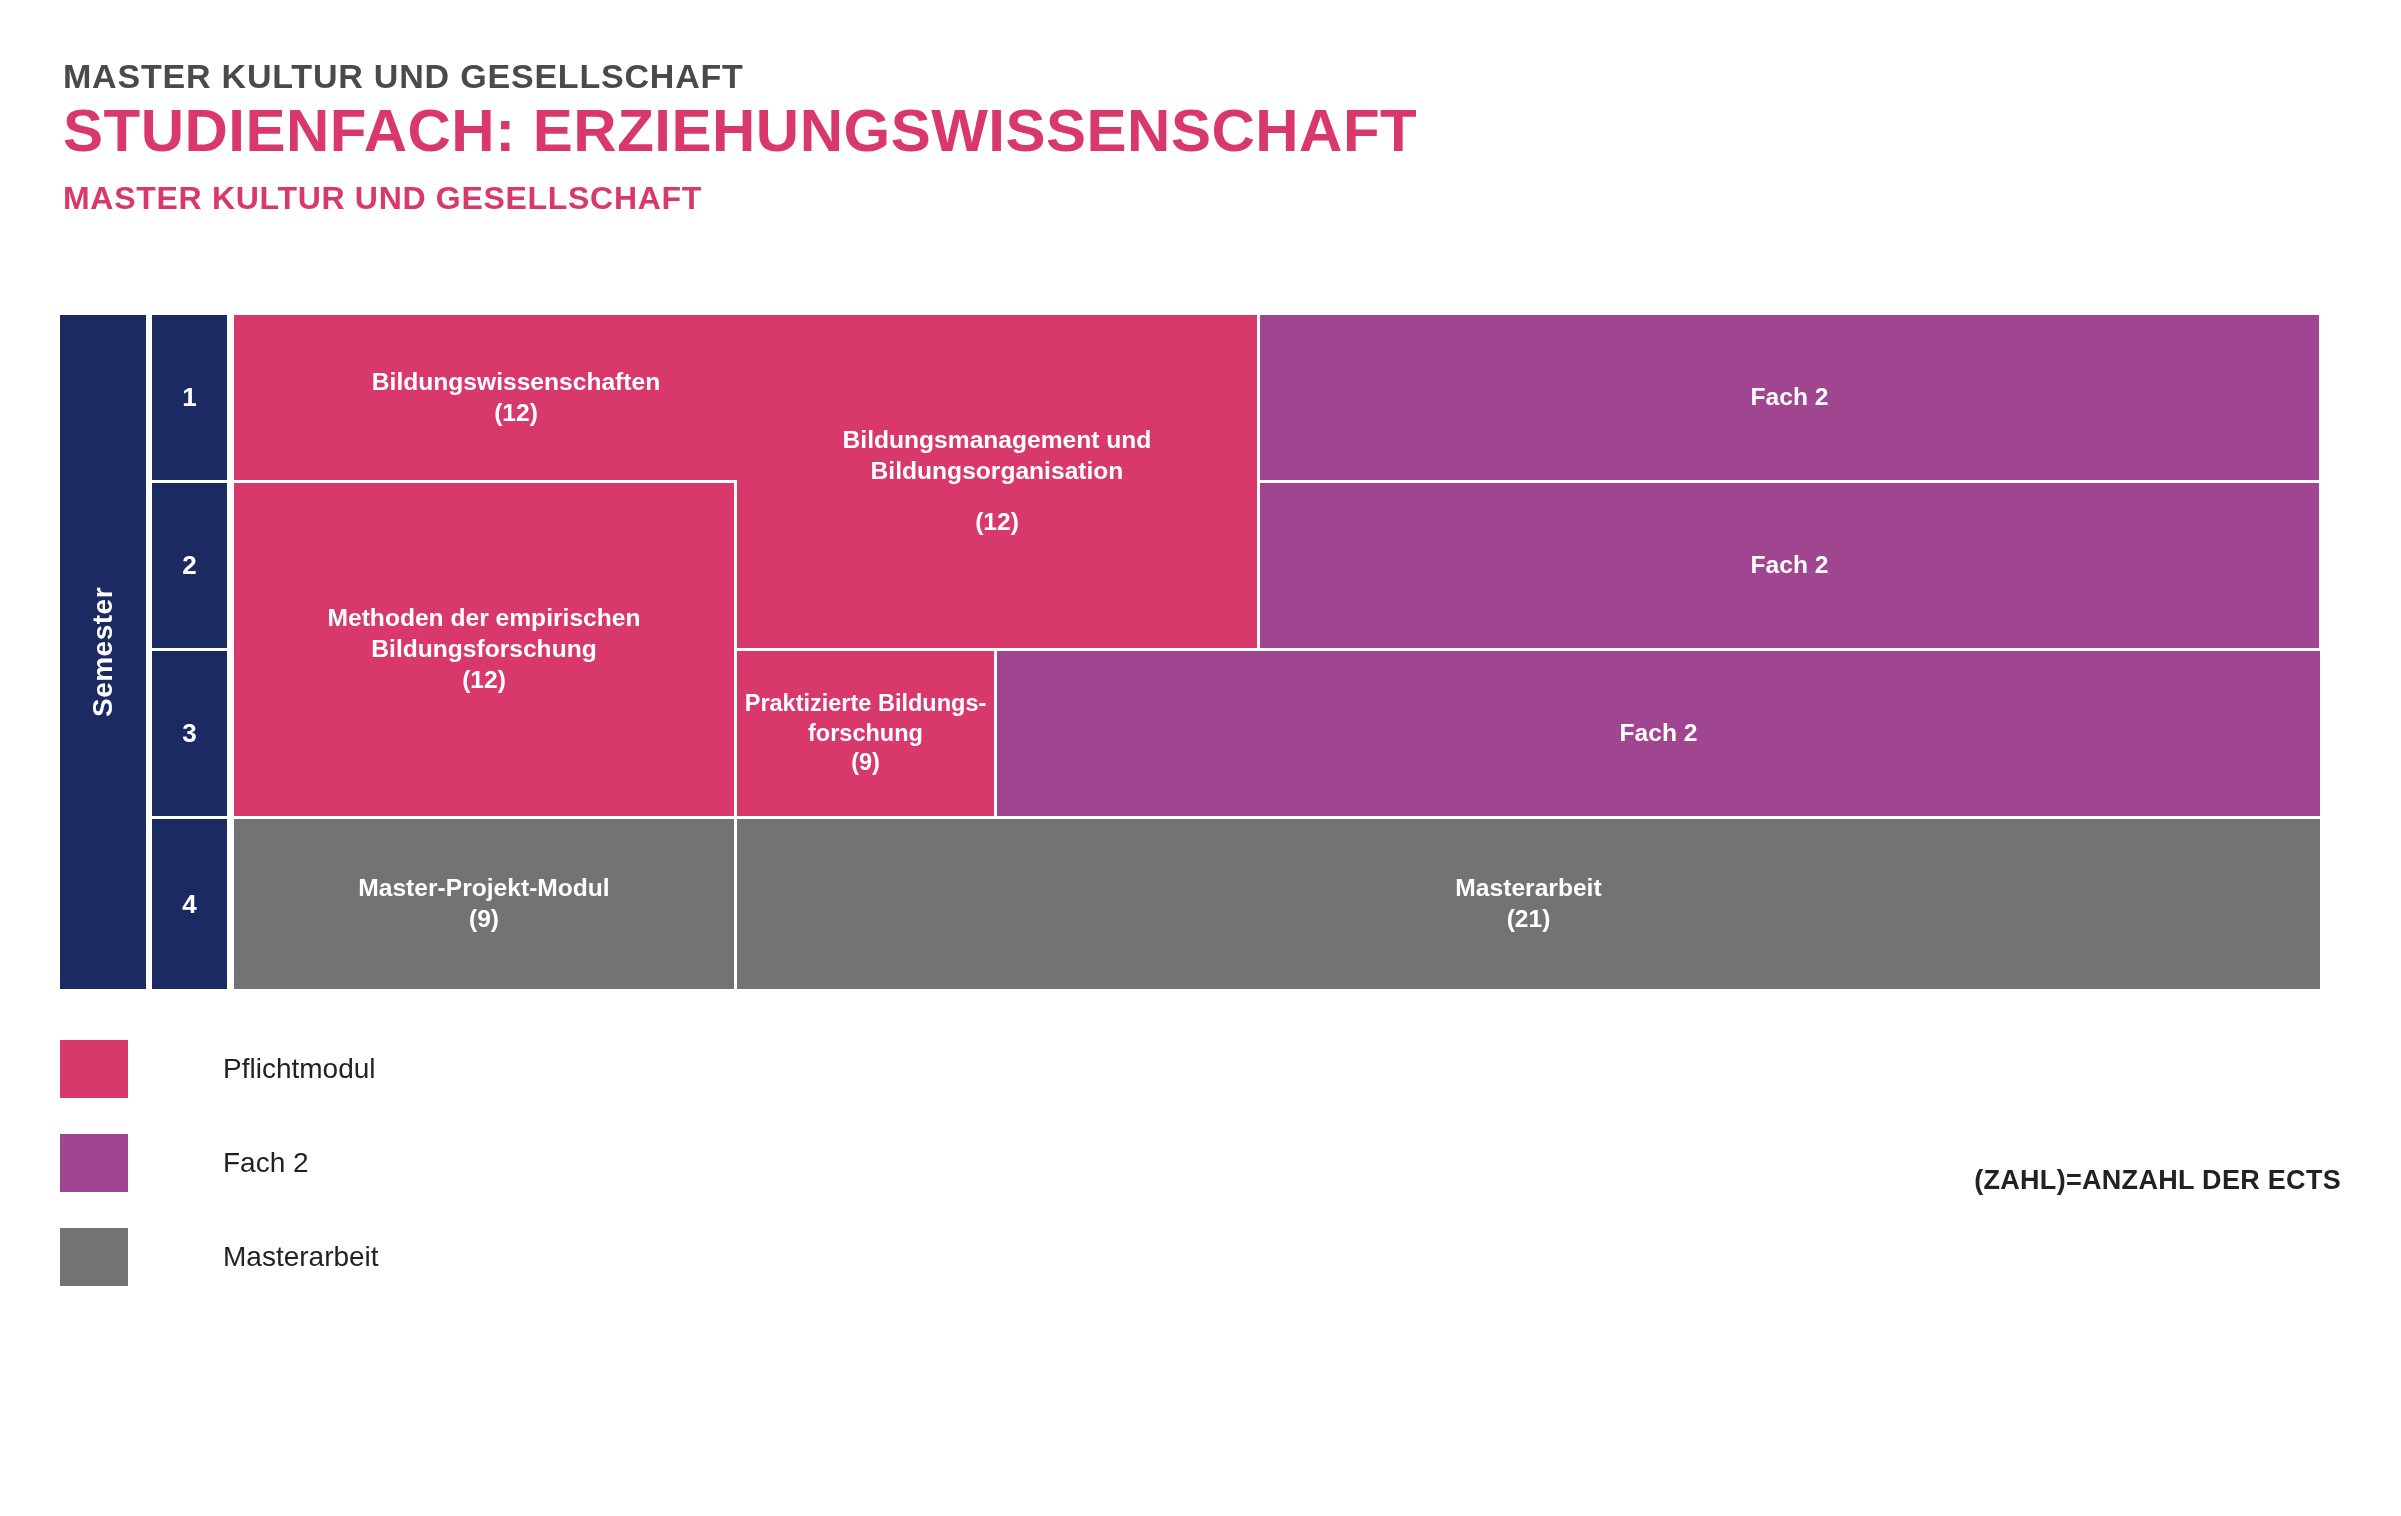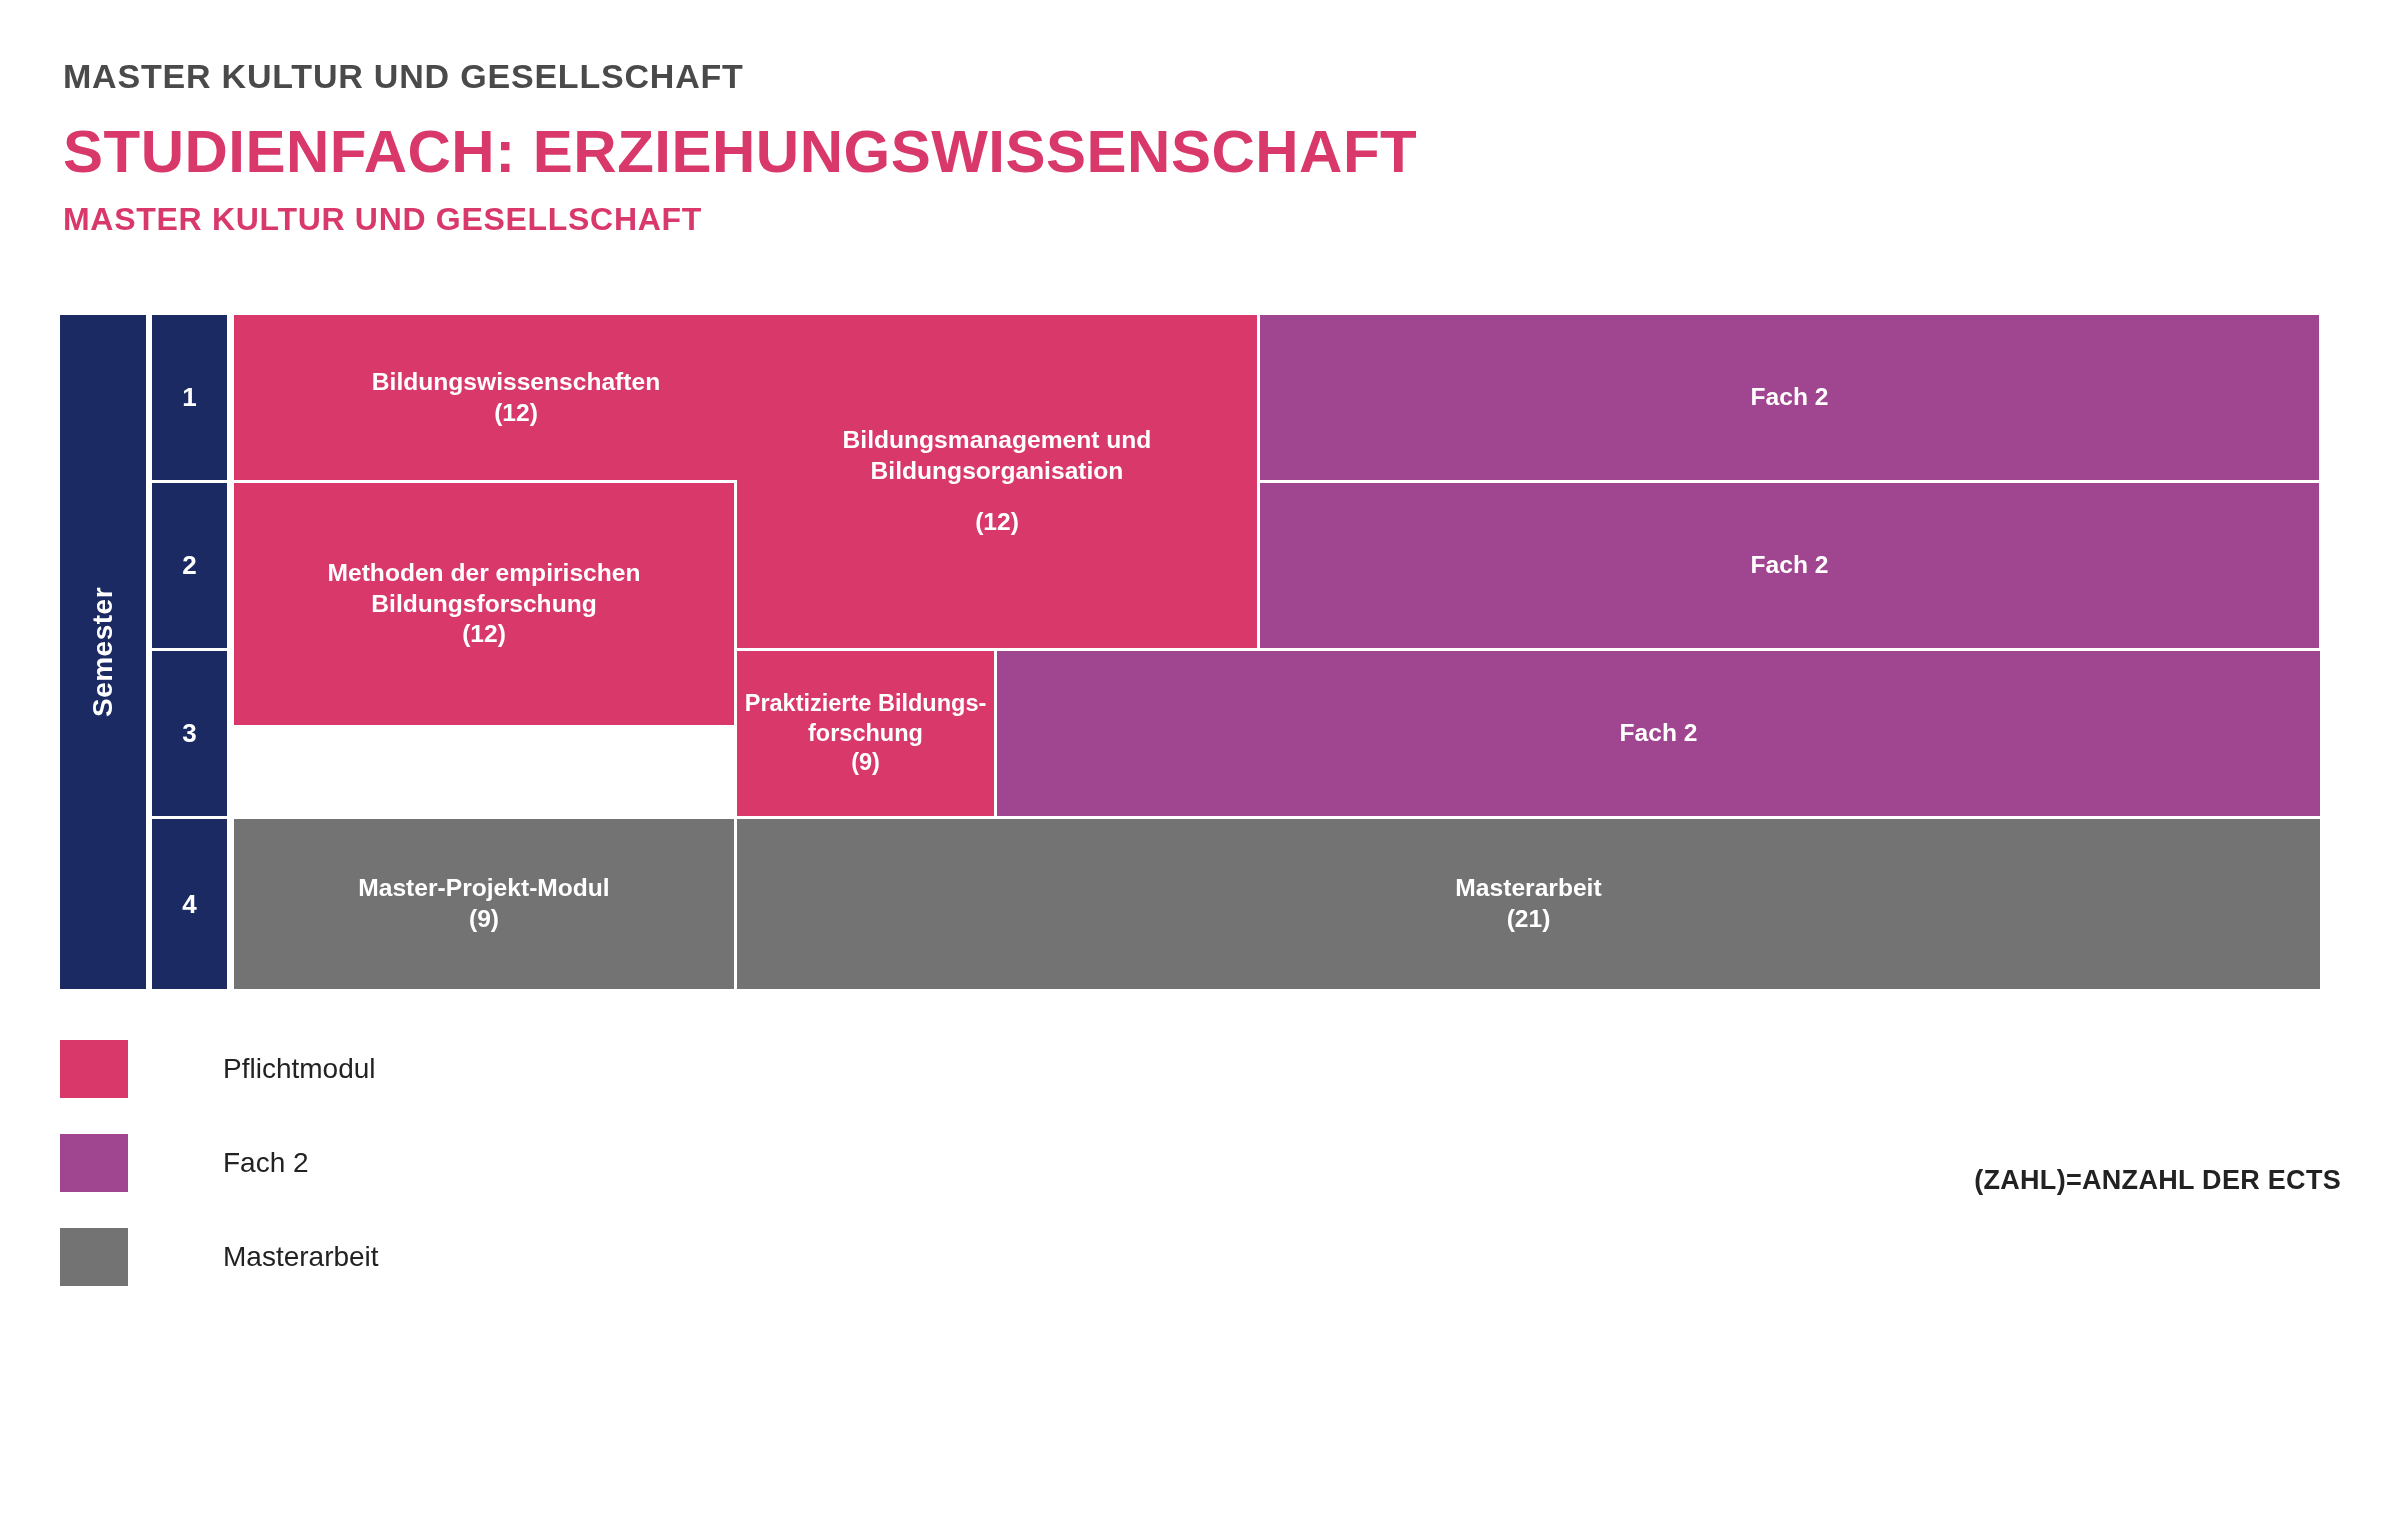--- a/index.html
+++ b/index.html
@@ -39,21 +39,21 @@
     text-transform: uppercase;
     line-height: 1.1;
   }
   .main-title {
     font-size: 60px;
     font-weight: bold;
     letter-spacing: 0.5px;
     color: #d9386b;
     text-transform: uppercase;
     line-height: 1.18;
-    margin-top: 22px;
+    margin-top: 1px;
   }
   .subtitle {
     font-size: 32px;
     font-weight: bold;
     letter-spacing: 0.7px;
     color: #d9386b;
     text-transform: uppercase;
     line-height: 1.1;
     margin-top: 14px;
   }
@@ -133,21 +133,21 @@
   }
   .cell .t { font-weight: bold; }
   .cell .ects { font-weight: bold; }
 
   .c-pflicht { background: #d9386b; }
   .c-fach2   { background: #a0458f; }
   .c-master  { background: #737373; }
 
   
   .cell-bildungswissenschaften { left: 0px;    top: 0px;    width: 564px;  height: 165px; text-align: center; }
-  .cell-methoden               { left: 0px;    top: 168px;  width: 500px;  height: 242px; }
+  .cell-methoden               { left: 0px;    top: 168px;  width: 500px;  height: 333px; }
   .cell-projektmodul           { left: 0px;    top: 504px;  width: 500px;  height: 170px; }
 
   .cell-bildungsmanagement     { left: 503px;  top: 0px;    width: 520px;  height: 333px; gap: 20px; }
   .cell-praktizierte           { left: 503px;  top: 336px;  width: 257px;  height: 165px; }
 
   .cell-fach2-1                { left: 1026px; top: 0px;    width: 1059px; height: 165px; }
   .cell-fach2-2                { left: 1026px; top: 168px;  width: 1059px; height: 165px; }
   .cell-fach2-3                { left: 763px; top: 336px;  width: 1323px; height: 165px; }
 
   .cell-masterarbeit           { left: 503px;  top: 504px;  width: 1583px; height: 170px; }

